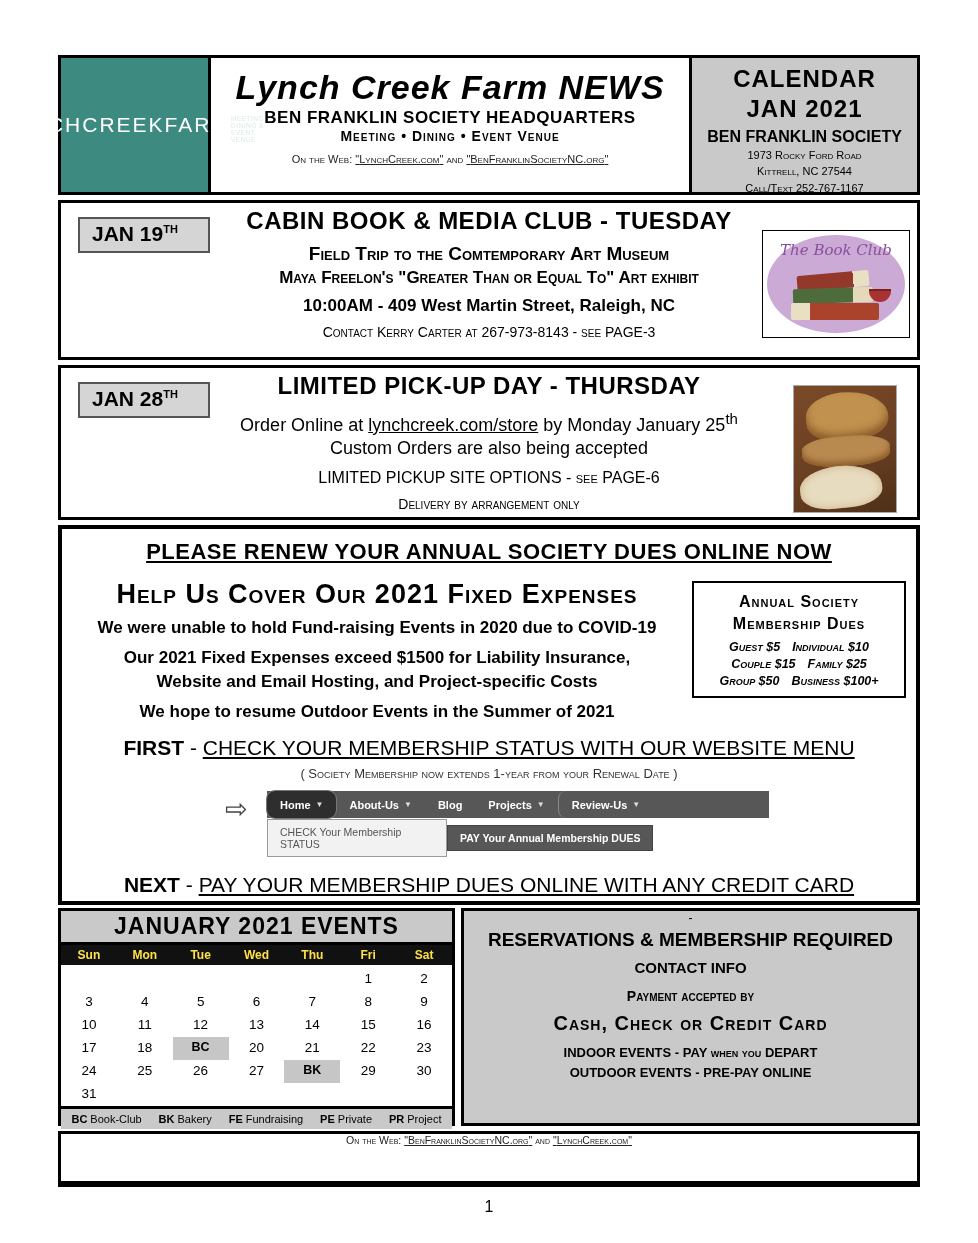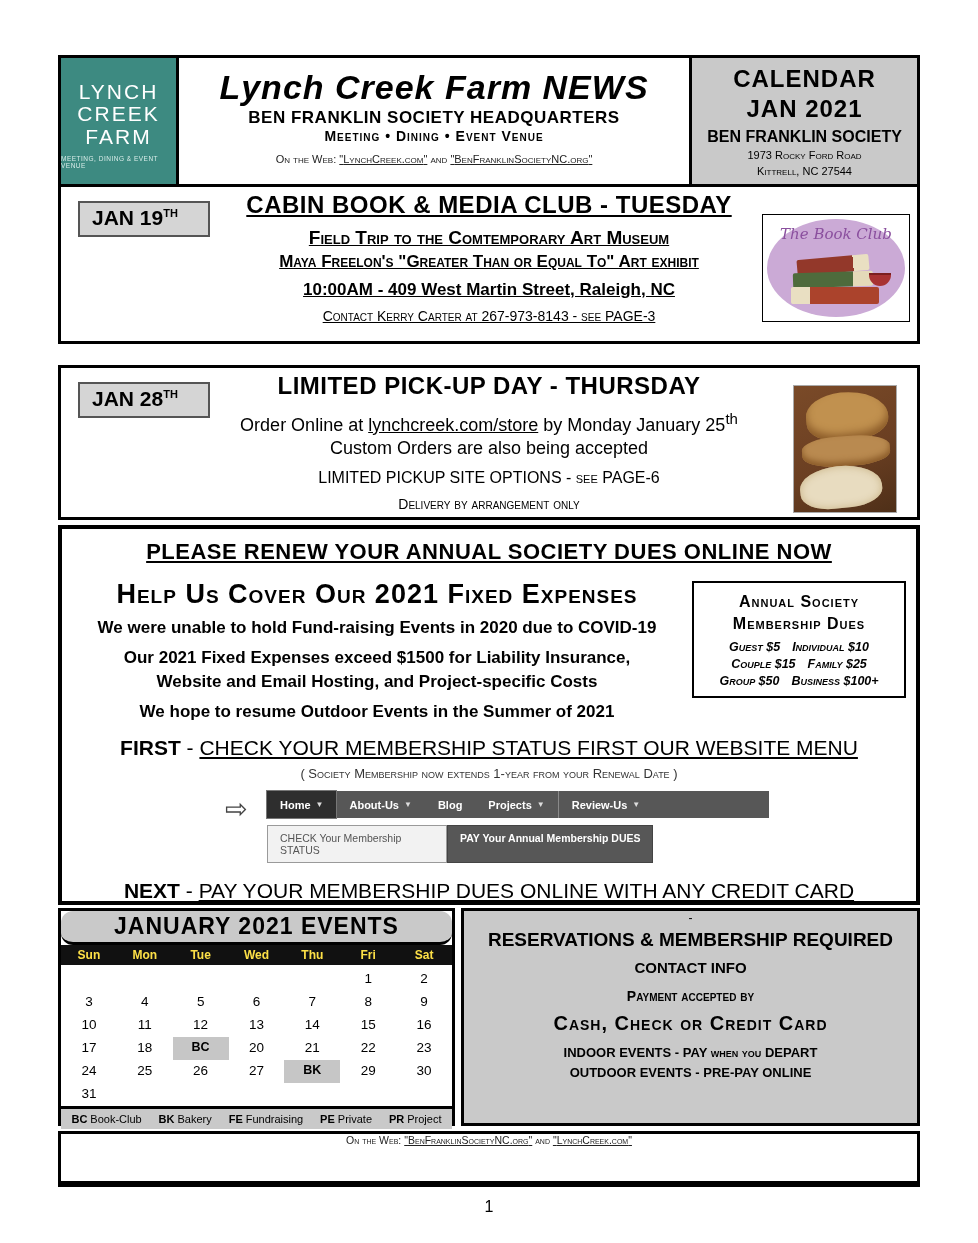--- a/index.html
+++ b/index.html
@@ -4,38 +4,38 @@
 <style>
   * { margin:0; padding:0; box-sizing:border-box; }
   body { background:#fff; font-family:"Liberation Sans", sans-serif; color:#000; }
   .sheet { position:relative; width:978px; height:1243px; background:#fff; overflow:hidden; }
   .u { text-decoration:underline; }
   .quoted::before { content:'"'; } .quoted::after { content:'"'; }
 
   
   .header { position:absolute; left:58px; top:55px; width:862px; height:140px;
             border:3px solid #000; display:flex; background:#fff; }
-  .logo { width:118px; background:#3d8a81; border-right:3px solid #000; color:#fff;
-          display:flex; flex-direction:column; align-items:center; justify-content:center; }
+  .logo { width:150px; background:#3d8a81; border-right:3px solid #000; color:#fff;
+          display:flex; align-items:center; justify-content:center; }
   .logo-line { font-size:21px; letter-spacing:2px; line-height:1.05; font-weight:400; }
   .logo-tag { font-size:6.5px; margin-top:7px; letter-spacing:.5px; color:#d8ece9; }
   .masthead { flex:1; text-align:center; padding-top:10px; }
   .news-title { font-size:34px; font-weight:bold; font-style:italic; letter-spacing:1px; }
   .mast-sub1 { font-size:17px; font-weight:bold; letter-spacing:.5px; margin-top:1px; }
   .mast-sub2 { font-size:14px; font-weight:bold; font-variant:small-caps; letter-spacing:1px; }
   .mast-links { font-size:11px; margin-top:9px; font-variant:small-caps; color:#222; }
   .mast-links div { margin-top:2px; }
   .calbox { width:228px; background:#c9c9c9; border-left:3px solid #000; text-align:center; padding-top:6px; }
   .cal-big { font-size:24px; font-weight:bold; letter-spacing:1px; line-height:1.25; }
   .cal-mid { font-size:16px; font-weight:bold; margin-top:4px; }
   .cal-small { font-size:11px; font-variant:small-caps; margin-top:2px; line-height:1.3; }
 
   
   .event { position:absolute; left:58px; width:862px; border:3px solid #000; background:#fff; }
-  .event1 { top:184px; height:160px;text-decoration:underline; }
+  .event1 { top:200px; height:160px; }
   .event2 { top:365px; height:155px; }
   .badge { position:absolute; left:17px; top:14px; background:#d5d5d5; border:2px solid #555;
            font-size:21px; font-weight:bold; padding:3px 30px 5px 12px; }
   .badge sup { font-size:11px; }
   .ev-body { text-align:center; padding-top:4px; }
   .ev-title { font-size:24px; font-weight:bold; letter-spacing:.5px; }
   .ev1-l1 { font-size:19px; font-weight:bold; font-variant:small-caps; margin-top:8px; }
   .ev1-l2 { font-size:17px; font-weight:bold; font-variant:small-caps; margin-top:3px; }
   .ev1-l3 { font-size:17px; font-weight:bold; margin-top:8px; }
   .ev1-l4 { font-size:14px; font-variant:small-caps; margin-top:8px; }
@@ -79,34 +79,34 @@
   .duesbox-t { font-size:16px; font-weight:bold; font-variant:small-caps; letter-spacing:1px; line-height:1.35; }
   .duesbox-rows { margin-top:6px; }
   .duesbox-row { font-size:12.5px; font-weight:bold; font-style:italic; font-variant:small-caps; margin-top:3px; }
   .duesbox-row span { margin:0 6px; }
   .step-line { text-align:center; font-size:21px; margin-top:14px; }
   .step-label { font-weight:bold; }
   .step-note { text-align:center; font-size:13px; font-variant:small-caps; color:#333; margin-top:6px; }
   .menu-wrap { position:relative; margin:10px 0 0 205px; width:502px; }
   .menu-arrow { position:absolute; left:-42px; top:2px; font-size:27px; color:#444; }
   .menu-bar { display:flex; background:#575757; height:27px; align-items:stretch; }
-  .nav-item { display:flex; align-items:center; padding:0 13px; color:#fff; font-size:11px; font-weight:bold; cursor:default; }
+  .nav-item { display:flex; align-items:center; padding:0 13px; color:#fff; font-size:11px; font-weight:bold; cursor:default;border-radius:8px; }
   .nav-item.active { background:#2e2e2e; outline:1px solid #777; }
   .nav-item.divided { border-left:1px solid #8a8a8a; }
   .nav-item .caret { font-size:8px; margin-left:5px; color:#ddd; }
-  .menu-drop { display:flex; margin-top:7px; }
+  .menu-drop { display:flex; margin-top:1px;align-items:center; }
   .dd-item { font-size:10.5px; padding:6px 12px; }
   .dd-0 { background:#f2f2f2; color:#555; border:1px solid #9a9a9a; width:180px; }
   .dd-1 { background:#575757; color:#fff; font-weight:bold; border:1px solid #444; }
 
   
   .bottom { position:absolute; left:58px; top:908px; width:862px; height:218px; display:flex; }
   .calendar { width:397px; border:3px solid #000; display:flex; flex-direction:column; background:#fff; }
   .cal-title { background:#c9c9c9; border-bottom:3px solid #000; text-align:center;
-               font-size:23px; font-weight:bold; letter-spacing:1px; padding:2px 17px;border-radius:12px; }
+               font-size:23px; font-weight:bold; letter-spacing:1px; padding:2px 17px; }
   .cal-days { display:grid; grid-template-columns:repeat(7,1fr); background:#111; color:#fde047; }
   .cal-days span { font-size:12px; font-weight:bold; text-align:center; padding:3px 0; }
   .cal-grid { display:grid; grid-template-columns:repeat(7,1fr); grid-auto-rows:23px; padding-top:3px; }
   .cal-cell { font-size:13.5px; text-align:center; padding-top:3px; }
   .cal-cell.hl { background:#c6c6c6; font-weight:bold; font-size:12.5px; }
   .cal-legend { margin-top:auto; background:#c9c9c9; border-top:3px solid #000;
                 display:flex; justify-content:space-around; align-items:center; padding:4px 2px; }
   .leg-item { font-size:11px; }
   .leg-item b { margin-right:3px; }
   .resv { flex:1; margin-left:6px; background:#c9c9c9; border:3px solid #000; text-align:center; padding-top:2px; }
@@ -220,21 +220,21 @@
         <div class="duesbox-rows">
             <div class="duesbox-row"><span>Guest $5</span><span>Individual $10</span></div>
             <div class="duesbox-row"><span>Couple $15</span><span>Family $25</span></div>
             <div class="duesbox-row"><span>Group $50</span><span>Business $100+</span></div>
           </div>
       </div>
     </div>
     <div class="step-line">
       <span class="step-label">FIRST</span>
       <span>-</span>
-      <span class="u">CHECK YOUR MEMBERSHIP STATUS FIRST OUR WEBSITE MENU</span>
+      <span class="u">CHECK YOUR MEMBERSHIP STATUS WITH OUR WEBSITE MENU</span>
     </div>
     <div class="step-note">( Society Membership now extends 1-year from your Renewal Date )</div>
     <div class="menu-wrap">
       <div class="menu-arrow">⇨</div>
       <div class="menu-bar">
           <div class="nav-item active">
             <span>Home</span>
             <span class="caret">▼</span>
           </div>
           <div class="nav-item">

